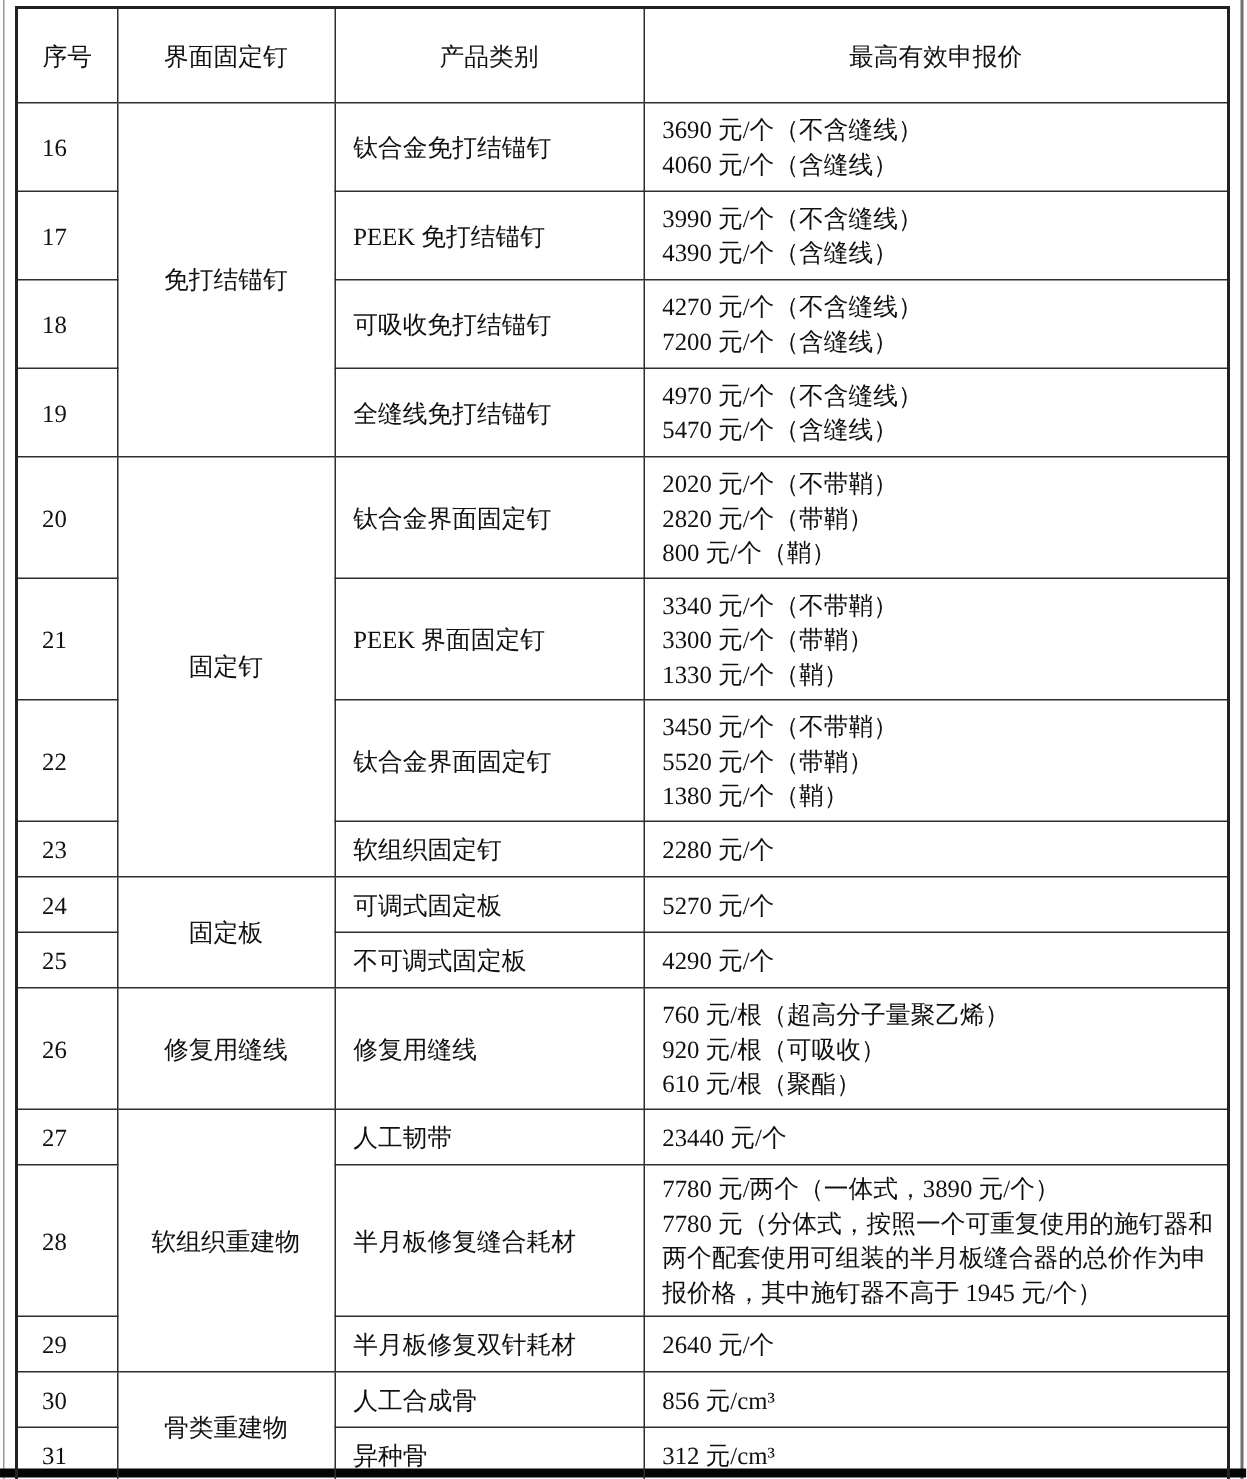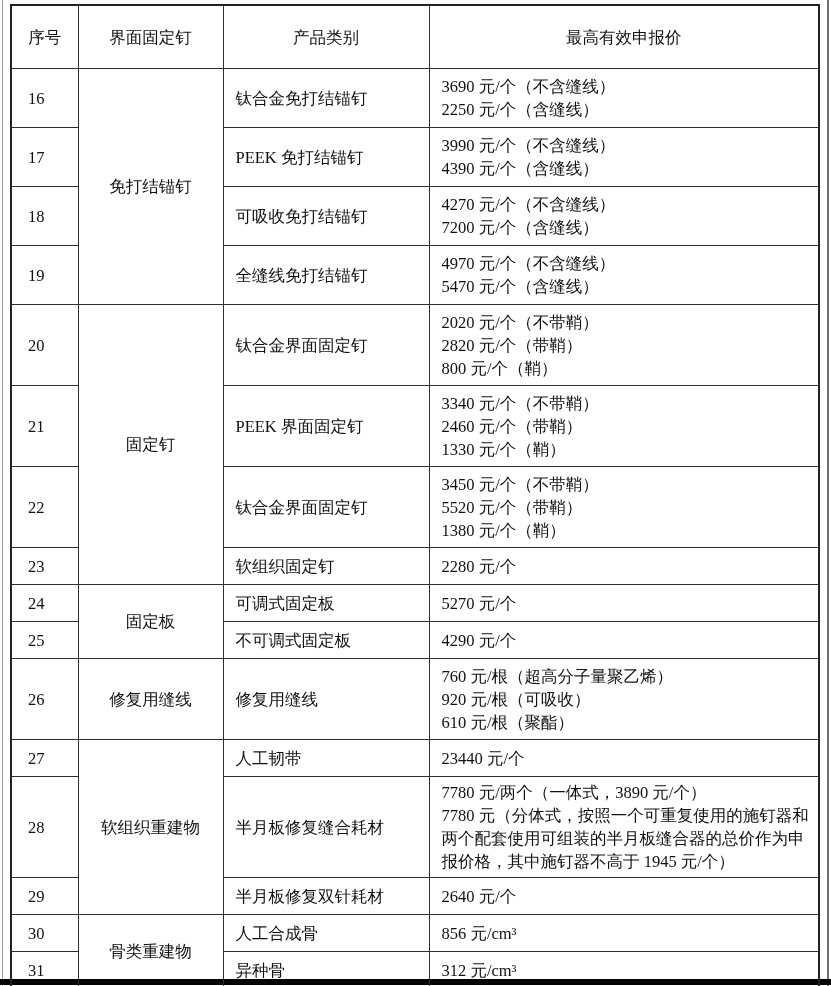--- a/index.html
+++ b/index.html
@@ -110,21 +110,21 @@
       </tr>
     </thead>
     <tbody id="table-body">
 
     <tr class="h2">
           <td class="seq-cell">16</td>
           <td class="group-cell" rowspan="4">免打结锚钉</td>
           <td class="product-cell">钛合金免打结锚钉</td>
           <td class="price-cell">
             <span class="price-line">3690 元/个（不含缝线）</span>
-            <span class="price-line">2250 元/个（含缝线）</span>
+            <span class="price-line">4060 元/个（含缝线）</span>
           </td>
         </tr>
         <tr class="h2">
           <td class="seq-cell">17</td>
           <td class="product-cell">PEEK 免打结锚钉</td>
           <td class="price-cell">
             <span class="price-line">3990 元/个（不含缝线）</span>
             <span class="price-line">4390 元/个（含缝线）</span>
           </td>
         </tr>
@@ -152,21 +152,21 @@
             <span class="price-line">2020 元/个（不带鞘）</span>
             <span class="price-line">2820 元/个（带鞘）</span>
             <span class="price-line">800 元/个（鞘）</span>
           </td>
         </tr>
         <tr class="h3">
           <td class="seq-cell">21</td>
           <td class="product-cell">PEEK 界面固定钉</td>
           <td class="price-cell">
             <span class="price-line">3340 元/个（不带鞘）</span>
-            <span class="price-line">2460 元/个（带鞘）</span>
+            <span class="price-line">3300 元/个（带鞘）</span>
             <span class="price-line">1330 元/个（鞘）</span>
           </td>
         </tr>
         <tr class="h3">
           <td class="seq-cell">22</td>
           <td class="product-cell">钛合金界面固定钉</td>
           <td class="price-cell">
             <span class="price-line">3450 元/个（不带鞘）</span>
             <span class="price-line">5520 元/个（带鞘）</span>
             <span class="price-line">1380 元/个（鞘）</span>

